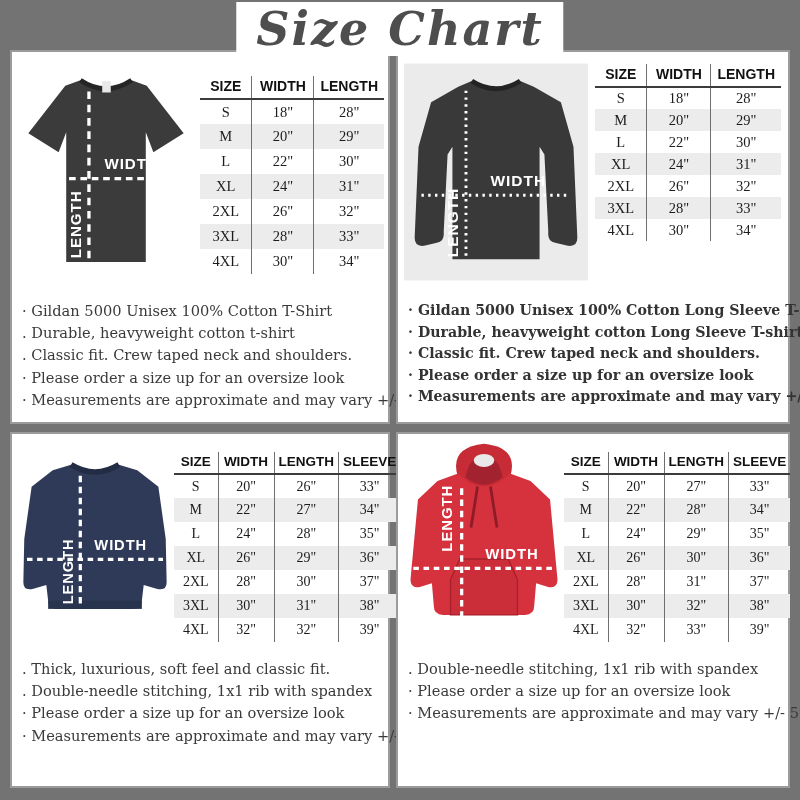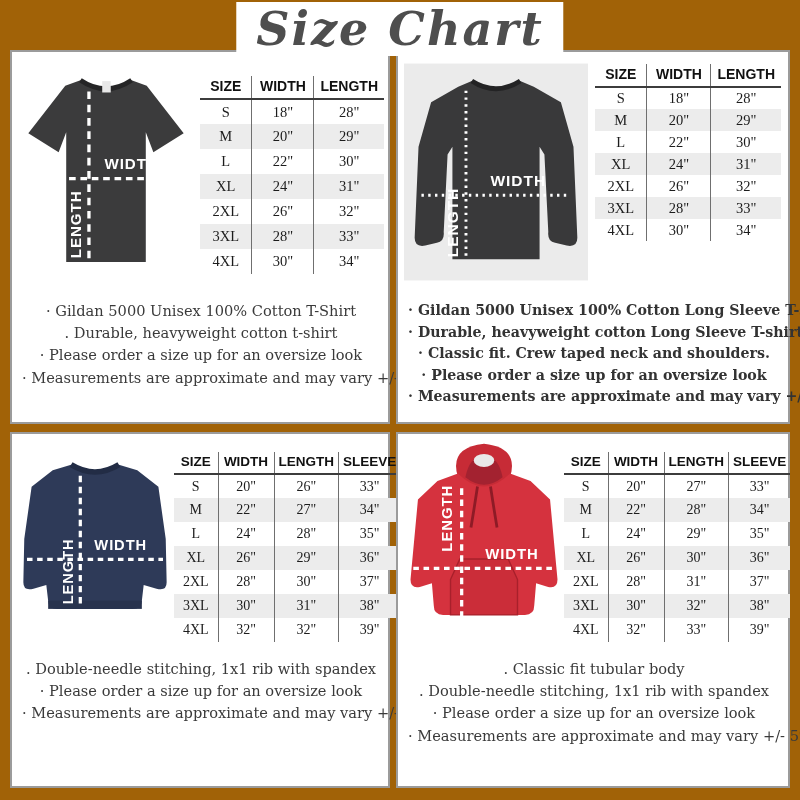--- a/index.html
+++ b/index.html
@@ -1,18 +1,18 @@
 <!DOCTYPE html>
 <html><head>
 <meta charset="utf-8">
 <style>
   * { margin:0; padding:0; box-sizing:border-box; }
   html,body { background:#fff; }
   #stage {
-    position:relative; width:800px; height:800px; background:#a16207;
+    position:relative; width:800px; height:800px; background:#737373;
     font-family:"Liberation Sans", sans-serif; overflow:hidden;
   }
   
   .title-wrap {
     position:absolute; top:2px; left:50%; transform:translateX(-50%);
     background:#fff; padding:0 20px; z-index:5; white-space:nowrap;
   }
   .title-text {
     font-family:"DejaVu Serif", serif; font-style:italic; font-weight:700;
     font-size:46px; color:#4e4e4e; letter-spacing:2px;
@@ -57,21 +57,21 @@
   table.size-table tbody tr:nth-child(even) td { background:#ececec; }
   .p1 table.size-table td { height:25px; min-width:62px; }
   .p1 table.size-table td:first-child { min-width:52px; }
   .p2 table.size-table td { height:22px; min-width:64px; }
   .p2 table.size-table td:first-child { min-width:52px; }
   .p3 table.size-table th,.p4 table.size-table th { font-size:13.5px; padding:2px 4px 4px; }
   .p3 table.size-table td,.p4 table.size-table td { height:24px; min-width:56px; font-size:14px; }
   .p3 table.size-table td:first-child,.p4 table.size-table td:first-child { min-width:44px; }
 
   
-  ul.bullets { list-style:none; margin:6px 8px 0 10px;text-align:center; }
+  ul.bullets { list-style:none; margin:6px 8px 0 10px; }
   ul.bullets li {
     font-family:"DejaVu Serif", serif; font-size:14.6px; color:#3a3a3a;
     line-height:1.52; white-space:nowrap;
   }
   .p2 ul.bullets li { font-weight:bold; font-size:14.2px; color:#333; }
 
   
   .gtext {
     font-family:"Liberation Sans", sans-serif; font-weight:bold;
     fill:#ffffff; letter-spacing:1px;
@@ -144,20 +144,21 @@
                 <td>30"</td>
                 <td>34"</td>
               </tr>
             </tbody>
         </table>
       </div>
     </div>
     <ul class="bullets">
         <li>· Gildan 5000 Unisex 100% Cotton T-Shirt</li>
         <li>. Durable, heavyweight cotton t-shirt</li>
+        <li>. Classic fit. Crew taped neck and shoulders.</li>
         <li>· Please order a size up for an oversize look</li>
         <li>· Measurements are approximate and may vary +/- 5%</li>
       </ul>
   </section>
 
   <section class="panel p2">
     <div class="top-row">
       <div class="garment">
         <svg width="184" height="228" viewBox="0 0 190 228">
           <rect x="0" y="2" width="190" height="224" fill="#ebebeb"></rect>
@@ -291,20 +292,21 @@
                 <td>4XL</td>
                 <td>32"</td>
                 <td>32"</td>
                 <td>39"</td>
               </tr>
             </tbody>
         </table>
       </div>
     </div>
     <ul class="bullets">
+        <li>. Thick, luxurious, soft feel and classic fit.</li>
         <li>. Double-needle stitching, 1x1 rib with spandex</li>
         <li>· Please order a size up for an oversize look</li>
         <li>· Measurements are approximate and may vary +/- 5%</li>
       </ul>
   </section>
 
   <section class="panel p4">
     <div class="top-row">
       <div class="garment">
         <svg width="160" height="200" viewBox="0 0 172 215">
@@ -372,20 +374,19 @@
                 <td>4XL</td>
                 <td>32"</td>
                 <td>33"</td>
                 <td>39"</td>
               </tr>
             </tbody>
         </table>
       </div>
     </div>
     <ul class="bullets">
-        <li>. Classic fit tubular body</li>
         <li>. Double-needle stitching, 1x1 rib with spandex</li>
         <li>· Please order a size up for an oversize look</li>
         <li>· Measurements are approximate and may vary +/- 5%</li>
       </ul>
   </section>
 
 </div>
 
 </body></html>

